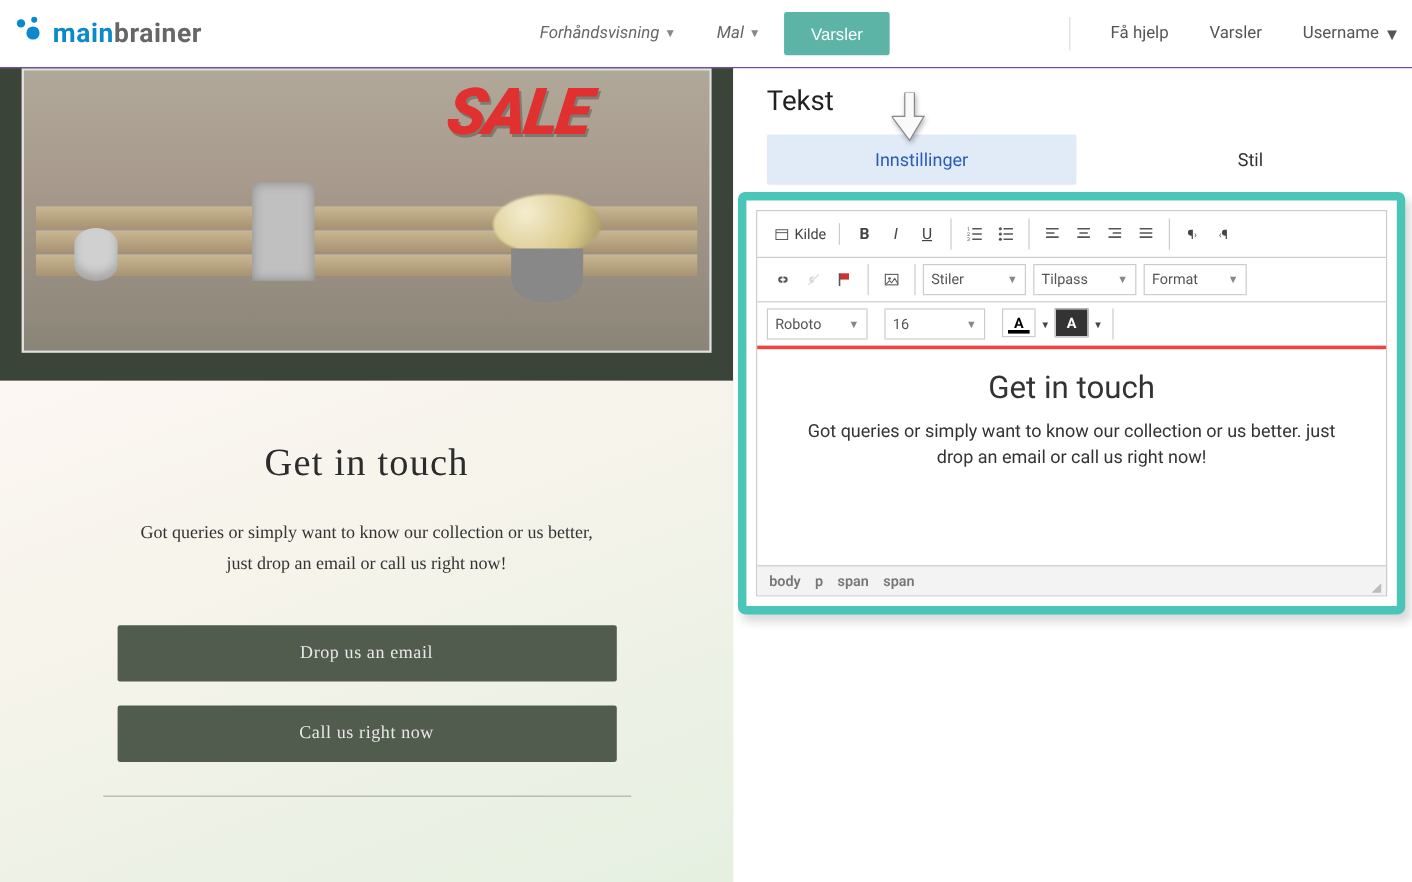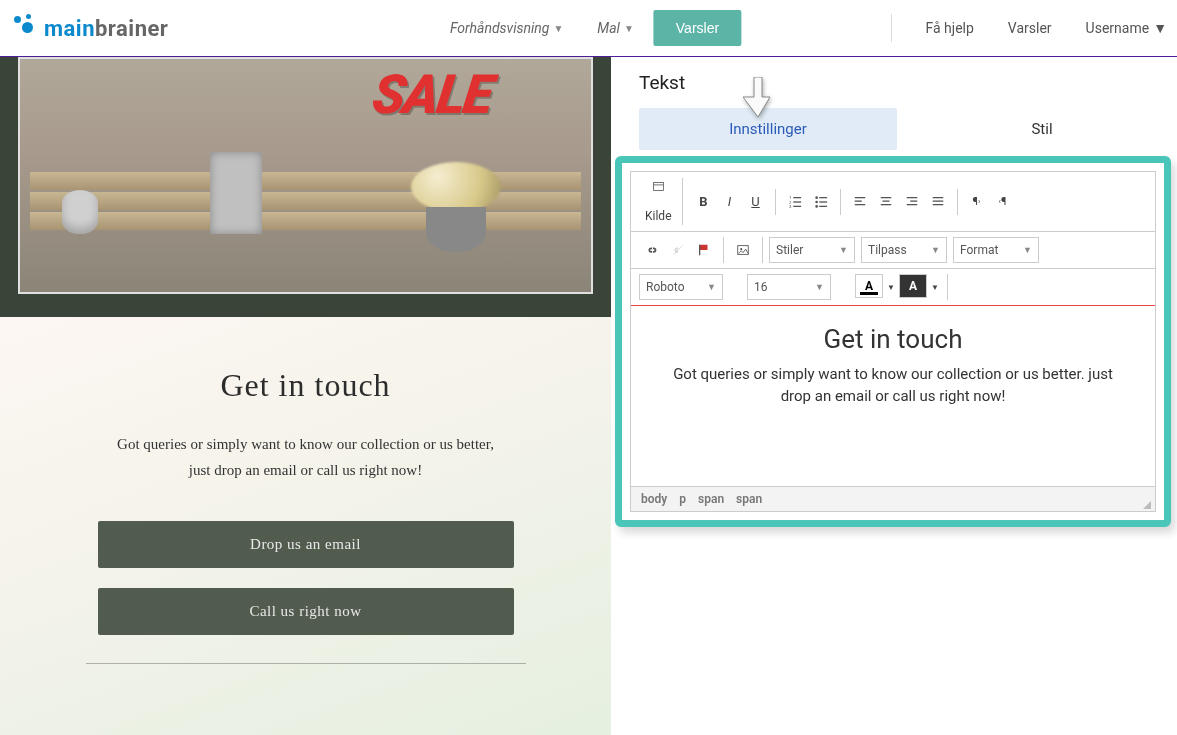--- a/index.html
+++ b/index.html
@@ -39,39 +39,39 @@
 .flowers .bloom { position: absolute; width: 90px; height: 50px; top: 0; left: 10px; background: radial-gradient(circle at 30% 30%,#f5edd0,#d8c98a 60%,#a09060); border-radius: 50%; filter: blur(1px); }
 
 .contact-section { flex: 1; background: linear-gradient(160deg,#fdf7f3 0%,#f5f3ea 40%,#e5f0e1 100%); padding: 50px 60px 40px; text-align: center; }
 .contact-title { font-family: Georgia, serif; font-size: 32px; color: #2c2c2c; margin-bottom: 28px; letter-spacing: 1px; }
 .contact-desc { font-size: 15px; color: #333; line-height: 1.7; margin-bottom: 38px; font-family: Georgia, serif; }
 .btn-dark { display: block; width: 416px; margin: 0 auto 20px; padding: 15px; background: #525c4e; color: #e8e8e8; font-size: 15px; border: none; cursor: pointer; font-family: Georgia, serif; letter-spacing: .5px; border-radius: 2px; }
 .hr { width: 440px; height: 1px; background: #b0b0aa; margin: 28px auto 0; }
 
 
 .side-pane { flex: 1; background: #fff; padding: 14px 6px 0 28px; position: relative; }
-.side-title { font-size: 19px; color: #222; margin-bottom: 14px; font-weight: 400; }
+.side-title { font-size: 23px; color: #222; margin-bottom: 14px; font-weight: 400; }
 .arrow-down { position: absolute; left: 132px; top: 20px; }
 .arrow-down svg { filter: drop-shadow(1px 2px 2px rgba(0,0,0,.3)); }
 .tabs { display: flex; gap: 16px; margin-bottom: 6px; }
 .tab { flex: 0 0 258px; text-align: center; padding: 12px 0; font-size: 15px; cursor: pointer; color: #333; }
 .tab.active { background: #e0ebf7; color: #2b5bb8; border-radius: 2px; }
 
 .editor-wrap { margin-left: -24px; border: 7px solid #4ac6b8; border-radius: 6px; box-shadow: 4px 6px 8px rgba(0,0,0,.15); padding: 8px; background: #fff; }
 .editor { border: 1px solid #ccc; background: #fff; }
 .toolbar { border-bottom: 1px solid #ccc; padding: 6px 8px; display: flex; flex-wrap: wrap; align-items: center; gap: 2px; }
 .tgroup { display: flex; align-items: center; border-right: 1px solid #ccc; padding-right: 6px; margin-right: 4px; }
 .tgroup:last-child { border-right: none; }
 .tbtn { width: 26px; height: 26px; display: flex; align-items: center; justify-content: center; cursor: pointer; color: #444; font-size: 13px; }
 .tbtn svg { width: 14px; height: 14px; }
-.source-btn { display: flex; align-items: center; gap: 16px; padding: 2px 6px; font-size: 12px; color: #444; border-right: 1px solid #ccc; margin-right: 6px; padding-right: 10px; cursor: pointer; flex-direction: column;}
+.source-btn { display: flex; align-items: center; gap: 4px; padding: 2px 6px; font-size: 12px; color: #444; border-right: 1px solid #ccc; margin-right: 6px; padding-right: 10px; cursor: pointer;}
 .tsel { border: 1px solid #ccc; height: 26px; padding: 0 6px; font-size: 12px; color: #555; display: flex; align-items: center; justify-content: space-between; cursor: pointer; margin-right: 4px; background: #fff; }
 .tsel .caret { font-size: 9px; color: #888; margin-left: 6px; }
 .row2 { border-bottom: 1px solid #ccc; padding: 5px 8px; display: flex; align-items: center; gap: 2px; flex-wrap: wrap; }
-.row3 { border-bottom: 1px solid #ef4444; padding: 5px 8px; display: flex; gap: 20px; }
+.row3 { border-bottom: 3px solid #ef4444; padding: 5px 8px; display: flex; gap: 10px; }
 .color-btn { width: 28px; height: 24px; border: 1px solid #ccc; display: flex; align-items: center; justify-content: center; cursor: pointer; position: relative; }
 .color-btn .under { position: absolute; bottom: 2px; left: 4px; right: 4px; height: 3px; }
 .color-btn.bg { background: #333; color: #fff; }
 
 .editor-body { min-height: 180px; padding: 18px 26px; text-align: center; }
 .editor-body h2 { font-size: 26px; font-weight: 400; color: #333; margin-bottom: 10px; }
 .editor-body p { font-size: 15px; color: #333; line-height: 1.45; }
 
 .statusbar { border-top: 1px solid #ccc; background: #f3f3f3; padding: 5px 10px; display: flex; align-items: center; gap: 12px; font-size: 12px; color: #777; font-weight: 600; position: relative; }
 .statusbar .resize { position: absolute; right: 4px; bottom: 2px; width: 10px; height: 10px; }

